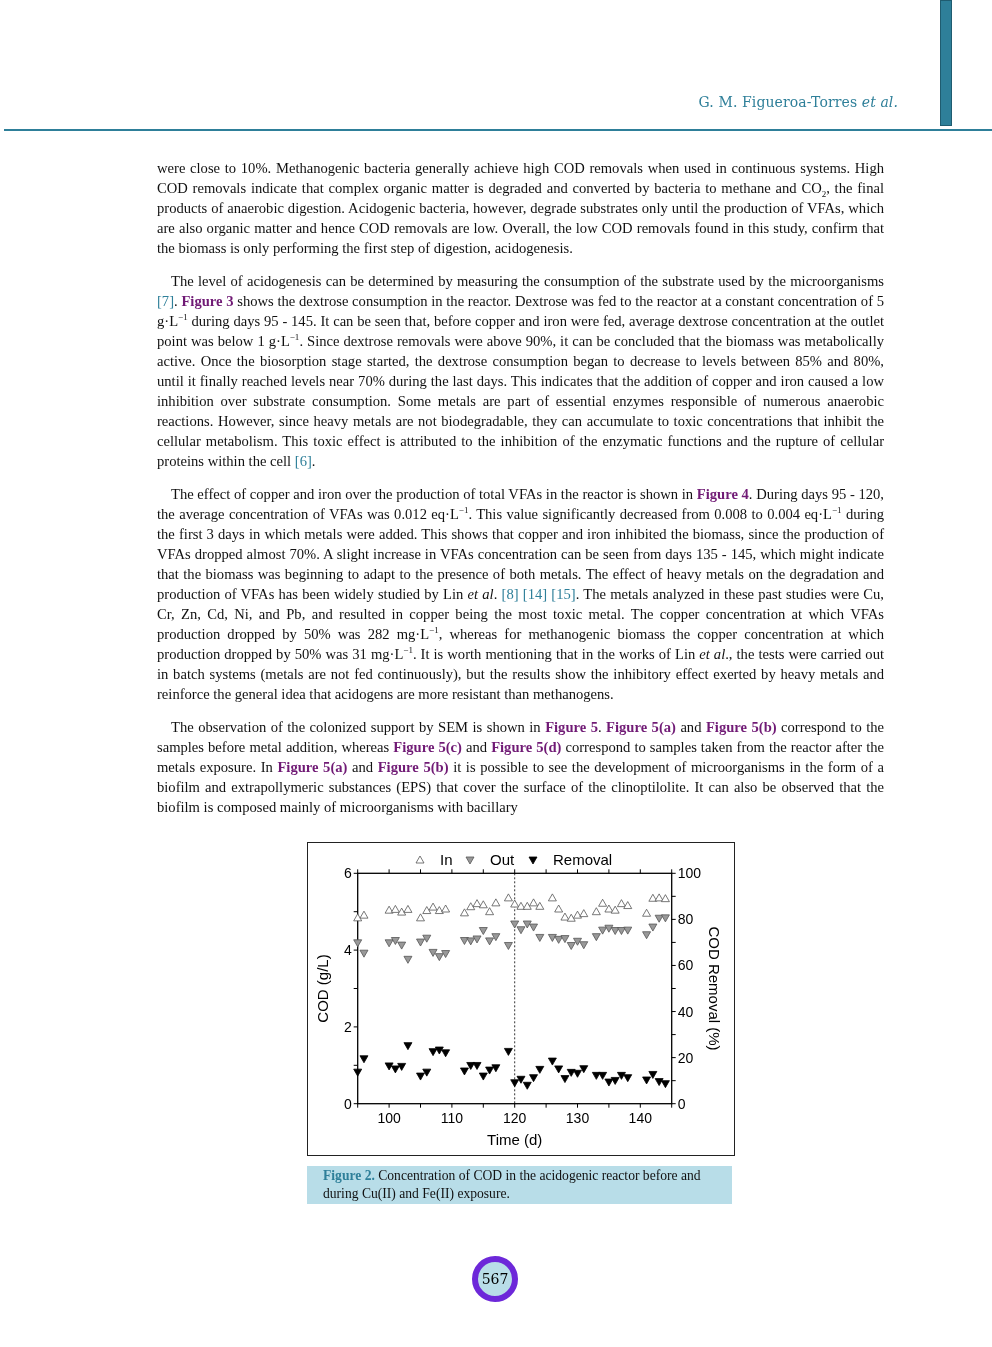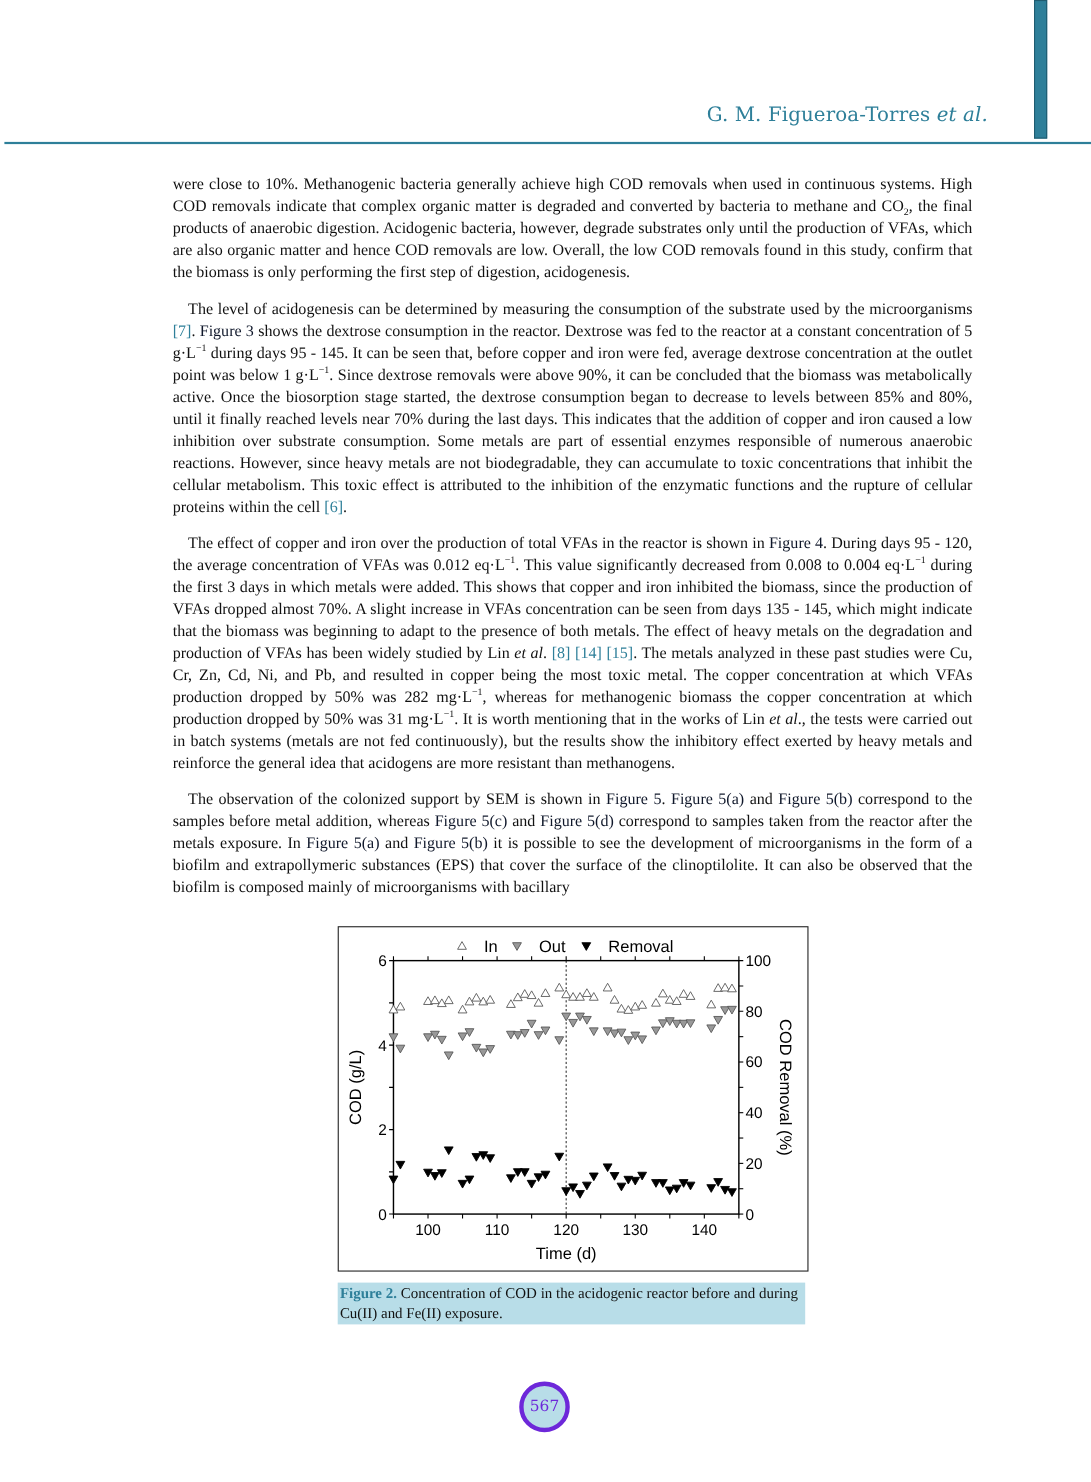--- a/index.html
+++ b/index.html
@@ -1,43 +1,43 @@
 <!DOCTYPE html>
 <html><head>
 <meta charset="utf-8">
 <style>
   html, body { margin:0; padding:0; background:#ffffff; }
   body { width:992px; height:1347px; position:relative; overflow:hidden;
          font-family:"Liberation Serif", "DejaVu Serif", serif; color:#111; }
   .side-bar { position:absolute; left:940px; top:0; width:12px; height:126px;
               background:#2e7f99; border:1px solid #1f5c70; box-sizing:border-box; }
-  .header-author { position:absolute; right:94px; top:94px; font-size:18px;
+  .header-author { position:absolute; right:94px; top:94px; font-size:14px;
               color:#2e7f99; font-family:"DejaVu Serif", serif; letter-spacing:0.1px; }
   .header-author i { font-style:italic; }
   .header-rule { position:absolute; left:4px; top:129px; width:988px; height:2px; background:#2e7f99; }
   .body-text { position:absolute; left:144px; top:145px; width:753px;
                font-size:14.6px; line-height:20px; text-align:justify;
                font-family:"Liberation Serif", serif; }
   .body-text p { margin:13px; text-indent:14px; }
   .body-text p.first { text-indent:0; }
   .ref { color:#2e7f99; }
-  .fig { color:#0f172a; font-weight:normal; }
+  .fig { color:#701a75; font-weight:bold; }
   sup { font-size:9px; line-height:0; vertical-align:super; }
   sub { font-size:9px; line-height:0; vertical-align:sub; }
   .figure-box { position:absolute; left:307px; top:842px; width:428px; height:314px;
                 border:1px solid #222; box-sizing:border-box; background:#fff; }
   .figure-box svg { position:absolute; left:0; top:0; }
   .caption { position:absolute; left:307px; top:1166px; width:425px;
              background:#b8dde8; font-size:13.6px; line-height:18px;
-             font-family:"Liberation Serif", serif; padding:1px 2px; box-sizing:border-box; }
+             font-family:"Liberation Serif", serif; padding:1px 16px; box-sizing:border-box; }
   .caption .cap-label { color:#2e7f99; font-weight:bold; }
   .page-num { position:absolute; left:472px; top:1256px; width:46px; height:46px;
-              border-radius:50%; background:#b8dde8; border:4px solid #6d28d9; box-sizing:border-box;
+              border-radius:50%; background:#b8dde8; border:6px solid #6d28d9; box-sizing:border-box;
               display:flex; align-items:center; justify-content:center;
-              font-size:14px; color:#6d28d9; font-family:"DejaVu Serif", serif; }
+              font-size:14px; color:#000000; font-family:"DejaVu Serif", serif; }
 </style>
 </head>
 <body>
 
 <div class="side-bar"></div>
 <div class="header-author"><span>G. M. Figueroa-Torres </span><i>et al.</i></div>
 <div class="header-rule"></div>
 
 <div class="body-text">
   <p class="first"><span>were close to 10%. Methanogenic bacteria generally achieve high COD removals when used in continuous systems. High COD removals indicate that complex organic matter is degraded and converted by bacteria to methane and CO</span><sub>2</sub><span>, the final products of anaerobic digestion. Acidogenic bacteria, however, degrade substrates only until the production of VFAs, which are also organic matter and hence COD removals are low. Overall, the low COD removals found in this study, confirm that the biomass is only performing the first step of digestion, acidogenesis.</span></p>

